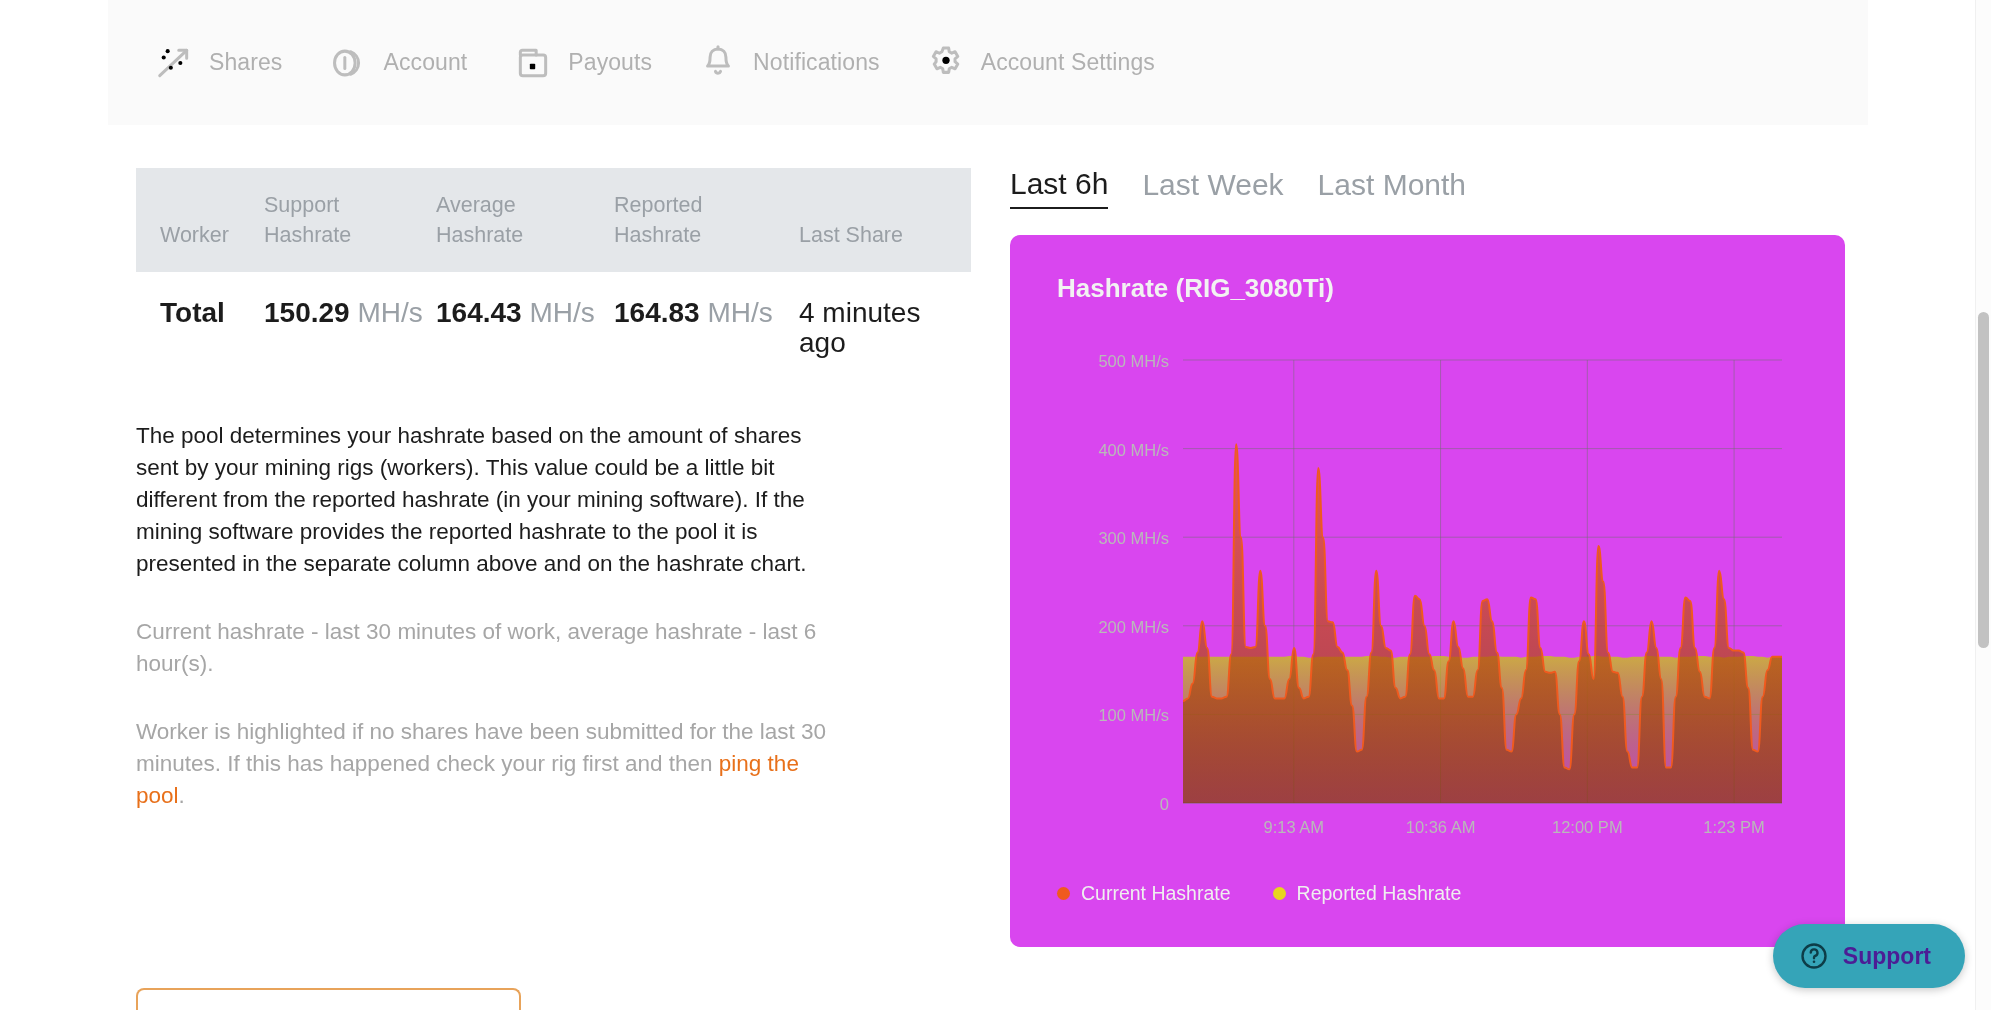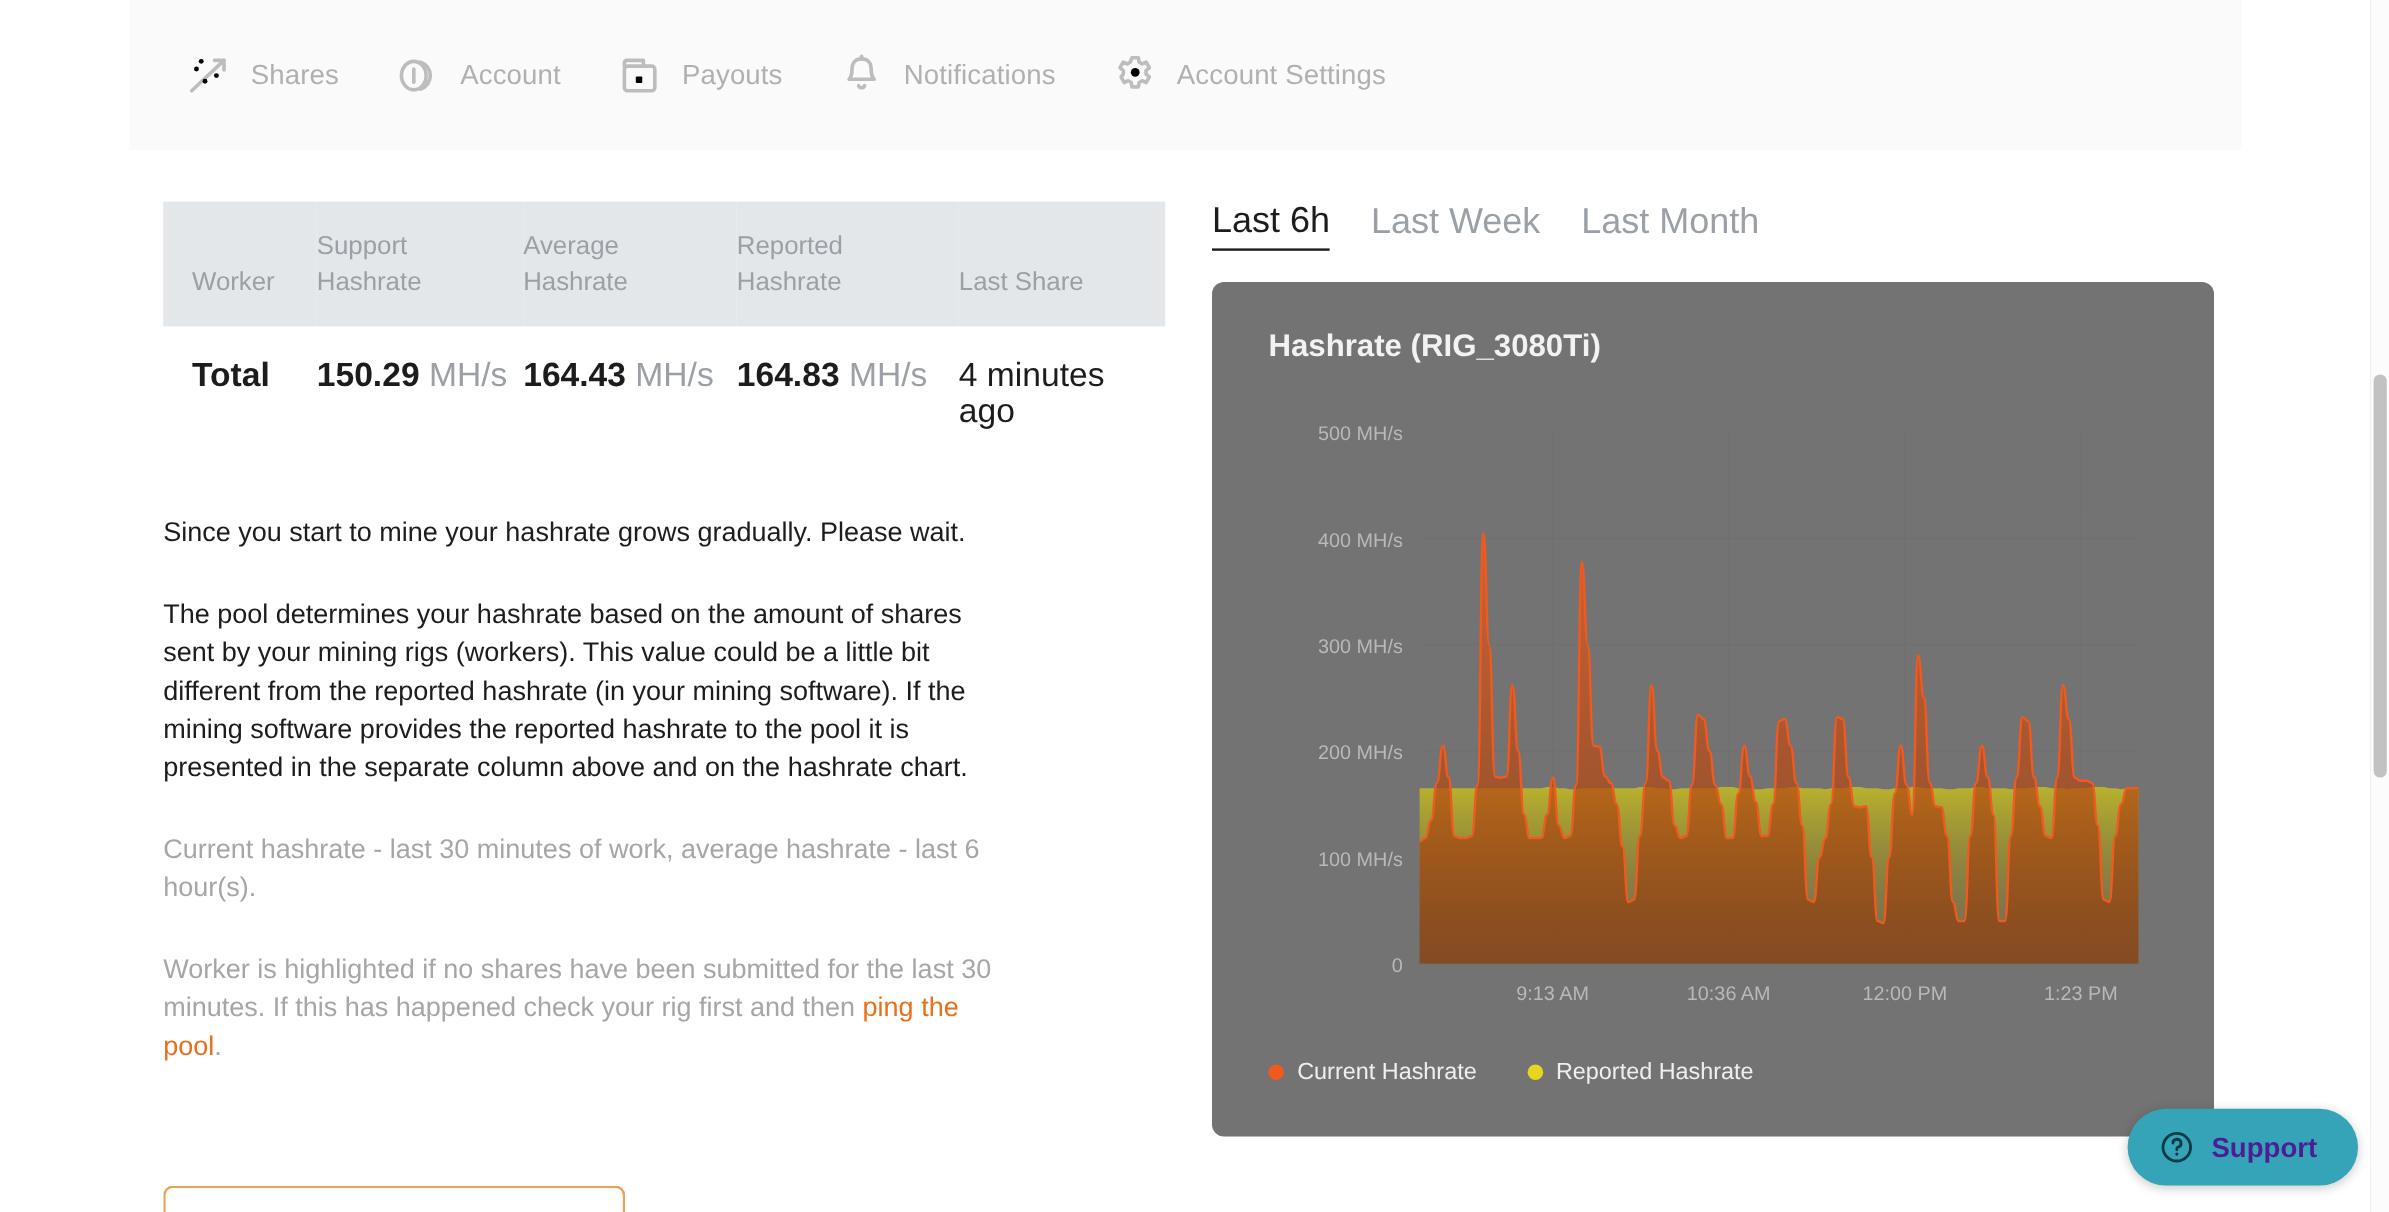--- a/index.html
+++ b/index.html
@@ -96,21 +96,21 @@
 
   .range-tabs { display: flex; gap: 34px; align-items: center; height: 40px; }
   .range-tab {
     font-size: 30px; color: #9aa0a6; cursor: pointer; padding-bottom: 6px;
     white-space: nowrap;
   }
   .range-tab.active { color: #1c1c1c; border-bottom: 2px solid #1c1c1c; }
 
   .chart-card {
     margin-top: 27px; width: 835px; height: 712px;
-    background: #737373; border-radius: 10px;
+    background: #d946ef; border-radius: 10px;
     position: relative; overflow: hidden;
   }
   .chart-title {
     position: absolute; left: 47px; top: 38px;
     color: #f2f2f2; font-size: 26px; font-weight: 700;
   }
   .chart-plot { position: absolute; left: 0; top: 0; width: 835px; height: 712px; }
   .legend {
     position: absolute; left: 47px; bottom: 42px;
     display: flex; gap: 42px; align-items: center;
@@ -251,21 +251,20 @@
           <span>164.83</span>
           <span class="unit">MH/s</span>
         </td>
         <td class="c-last" style="font-weight:400">4 minutes ago</td>
       </tr>
 
 
     </tbody>
   </table>
 
-  <p class="para first">Since you start to mine your hashrate grows gradually. Please wait.</p>
   <p class="para">The pool determines your hashrate based on the amount of shares sent by your mining rigs (workers). This value could be a little bit different from the reported hashrate (in your mining software). If the mining software provides the reported hashrate to the pool it is presented in the separate column above and on the hashrate chart.</p>
   <p class="para grey">Current hashrate - last 30 minutes of work, average hashrate - last 6 hour(s).</p>
   <p class="para grey"><span>Worker is highlighted if no shares have been submitted for the last 30 minutes. If this has happened check your rig first and then </span><a class="lnk">ping the pool</a><span>.</span></p>
 
 </div>
 
 <div class="bottom-box"></div>
 
 <div class="right-col">
 

